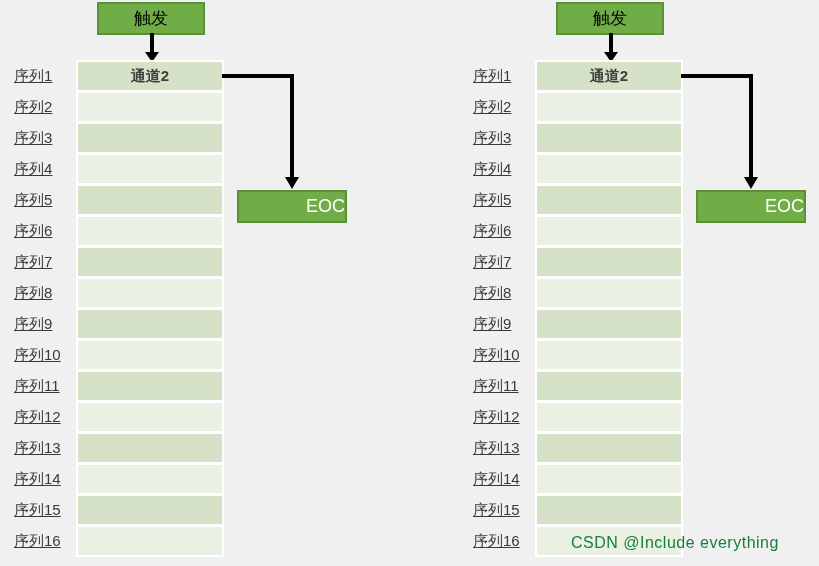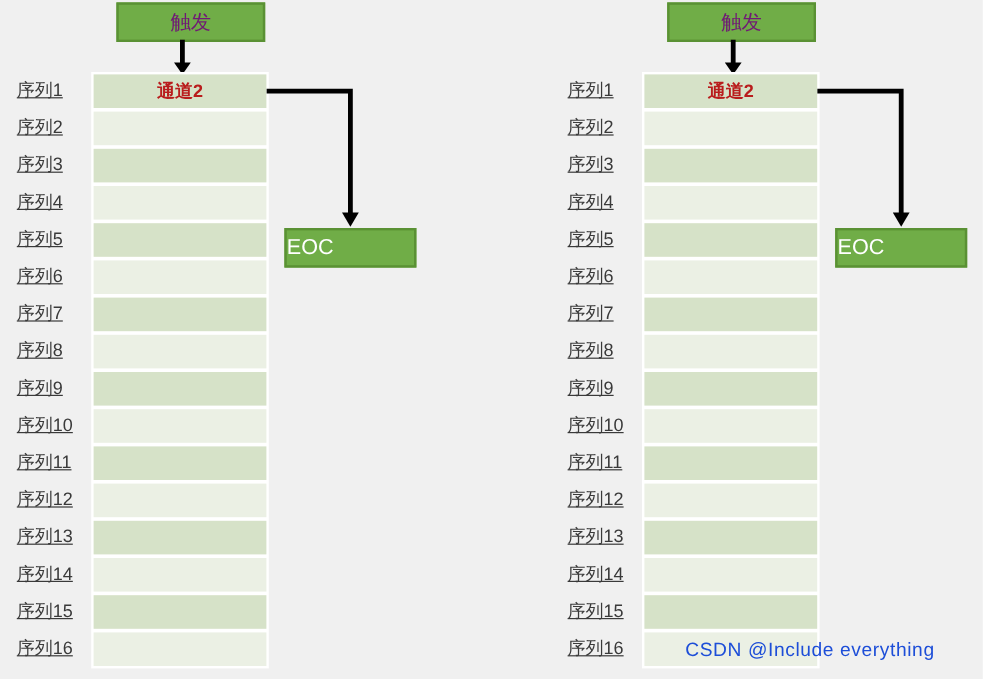--- a/index.html
+++ b/index.html
@@ -16,38 +16,38 @@
     top: 0;
     width: 360px;
     height: 566px;
   }
   .group-left  { left: 0; }
   .group-right { left: 459px; }
 
   .trigger-box {
     position: absolute;
     left: 97px; top: 2px;
-    width: 124px; height: 33px;
+    width: 108px; height: 33px;
     background: #70ad47;
     border: 2px solid #5a9134;
     box-sizing: border-box;
-    color: #701a75;
+    color: #000000;
     font-size: 17px;
     display: flex; align-items: center; justify-content: center;
   }
   .eoc-box {
     position: absolute;
     left: 237px; top: 190px;
     width: 110px; height: 33px;
     background: #70ad47;
     border: 2px solid #5a9134;
     box-sizing: border-box;
     color: #ffffff;
     font-size: 18px;
-    display: flex; align-items: center; justify-content: flex-start;
+    display: flex; align-items: center; justify-content: flex-end;
   }
 
   .labels {
     position: absolute;
     left: 8px; top: 62px;
     display: flex; flex-direction: column;
     gap: 3px;
   }
   .label {
     width: 68px; height: 28px;
@@ -67,33 +67,33 @@
     padding: 2px;
     display: flex; flex-direction: column;
     gap: 3px;
   }
   .cell {
     width: 144px; height: 28px;
     background: #ebf0e4;
     display: flex; align-items: center; justify-content: center;
     font-size: 15px;
     font-weight: bold;
-    color: #b91c1c;
+    color: #404040;
   }
   .cell.dark { background: #d6e2c8; }
 
   .arrow-svg { position: absolute; pointer-events: none; }
   .arrow-trigger { left: 142px; top: 33px; }
   .arrow-elbow   { left: 222px; top: 72px; }
 
   .watermark {
     position: absolute;
     left: 571px; top: 534px;
     font-size: 16px;
-    color: #1d4ed8;
+    color: #15803d;
     letter-spacing: 0.5px;
     white-space: nowrap;
   }
 </style>
 </head>
 <body>
 
 <div id="canvas">
 
   <div class="group group-left">

